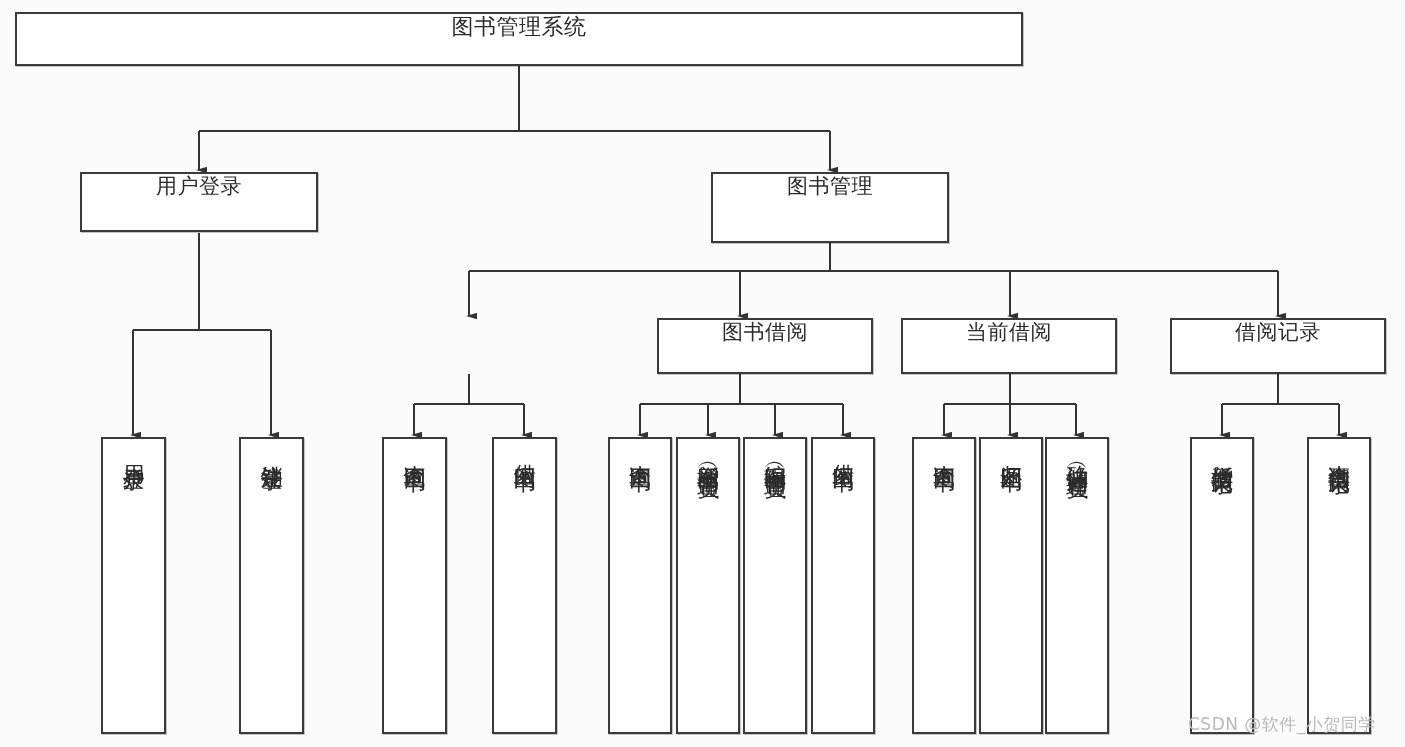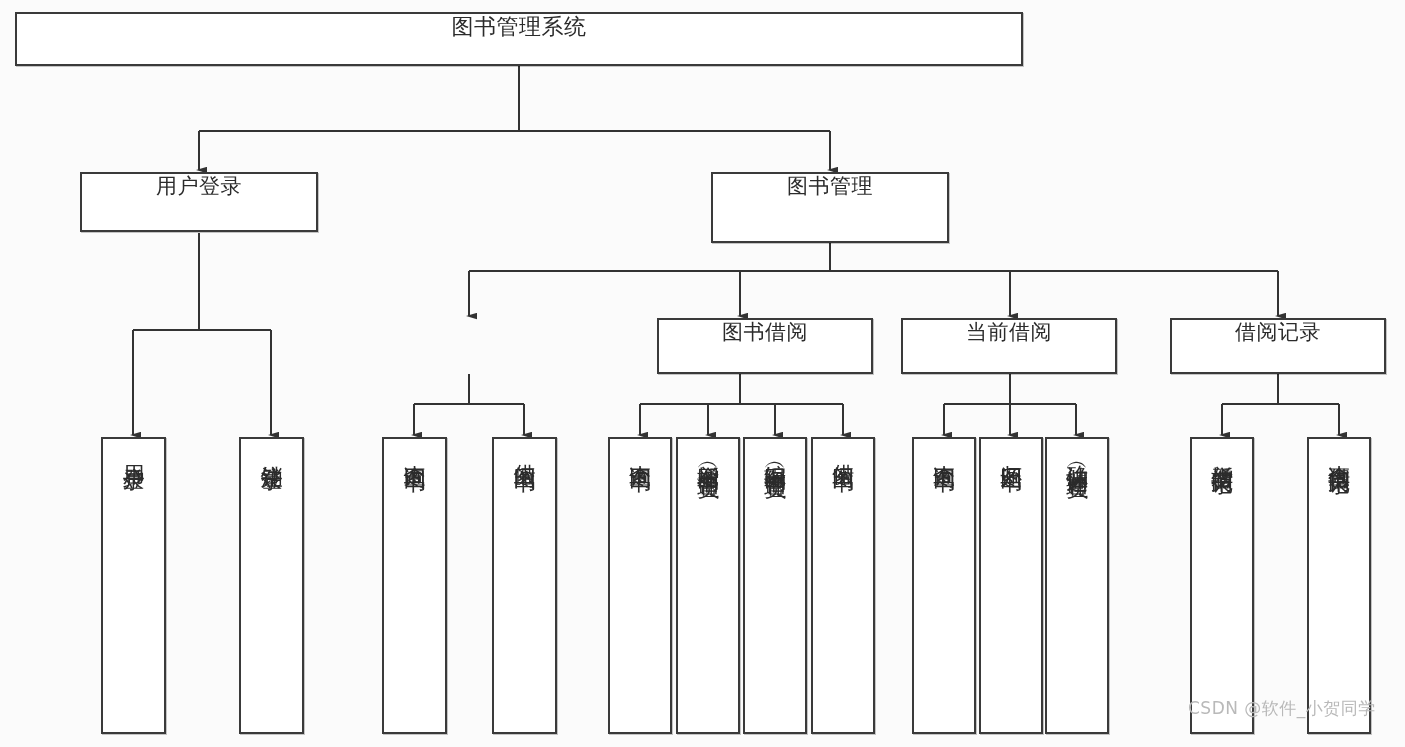--- a/index.html
+++ b/index.html
@@ -190,15 +190,15 @@
     <span class="node-label">确认归还（管理员）</span>
   </div>
 
   <div class="node vert" style="left:1190px; top:437px; width:64px; height:297px;">
     <span class="node-label">新增借阅记录</span>
   </div>
   <div class="node vert" style="left:1307px; top:437px; width:64px; height:297px;">
     <span class="node-label">查询借阅记录</span>
   </div>
 
-  <div class="watermark" style="left:1188px; top:697px;">CSDN @软件_小贺同学</div>
+  <div class="watermark" style="left:1188px; top:713px;">CSDN @软件_小贺同学</div>
 
 </div>
 
 </body></html>

